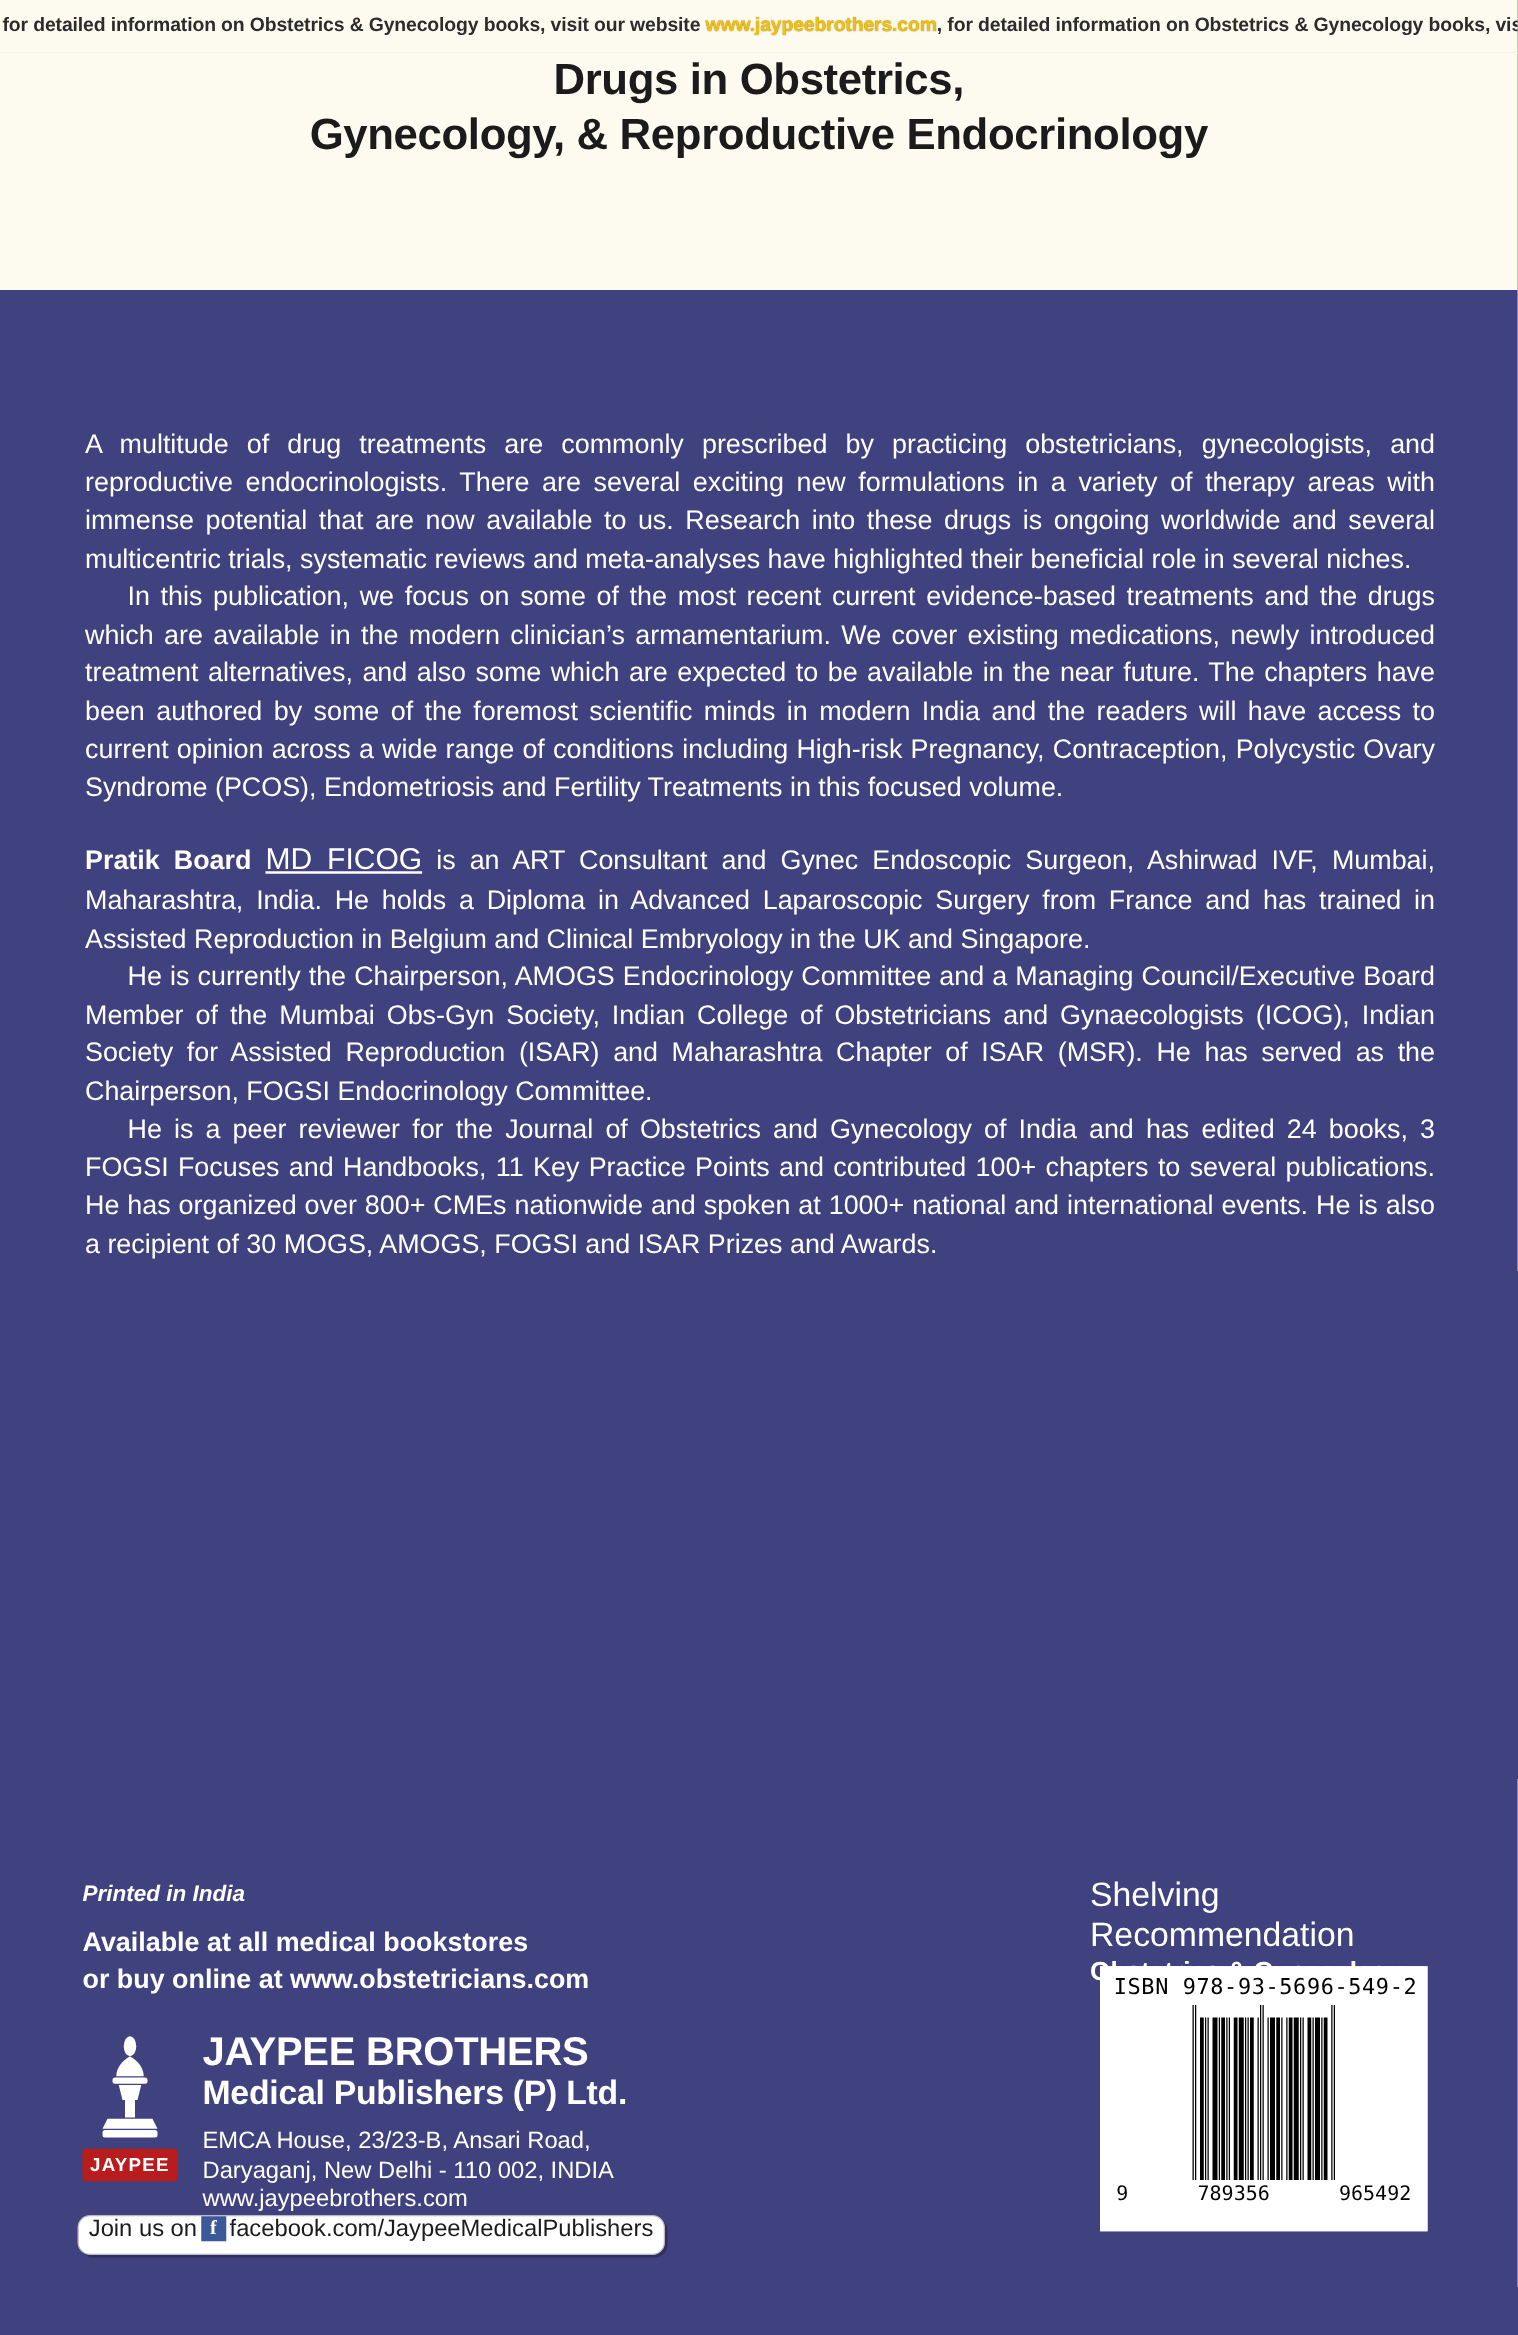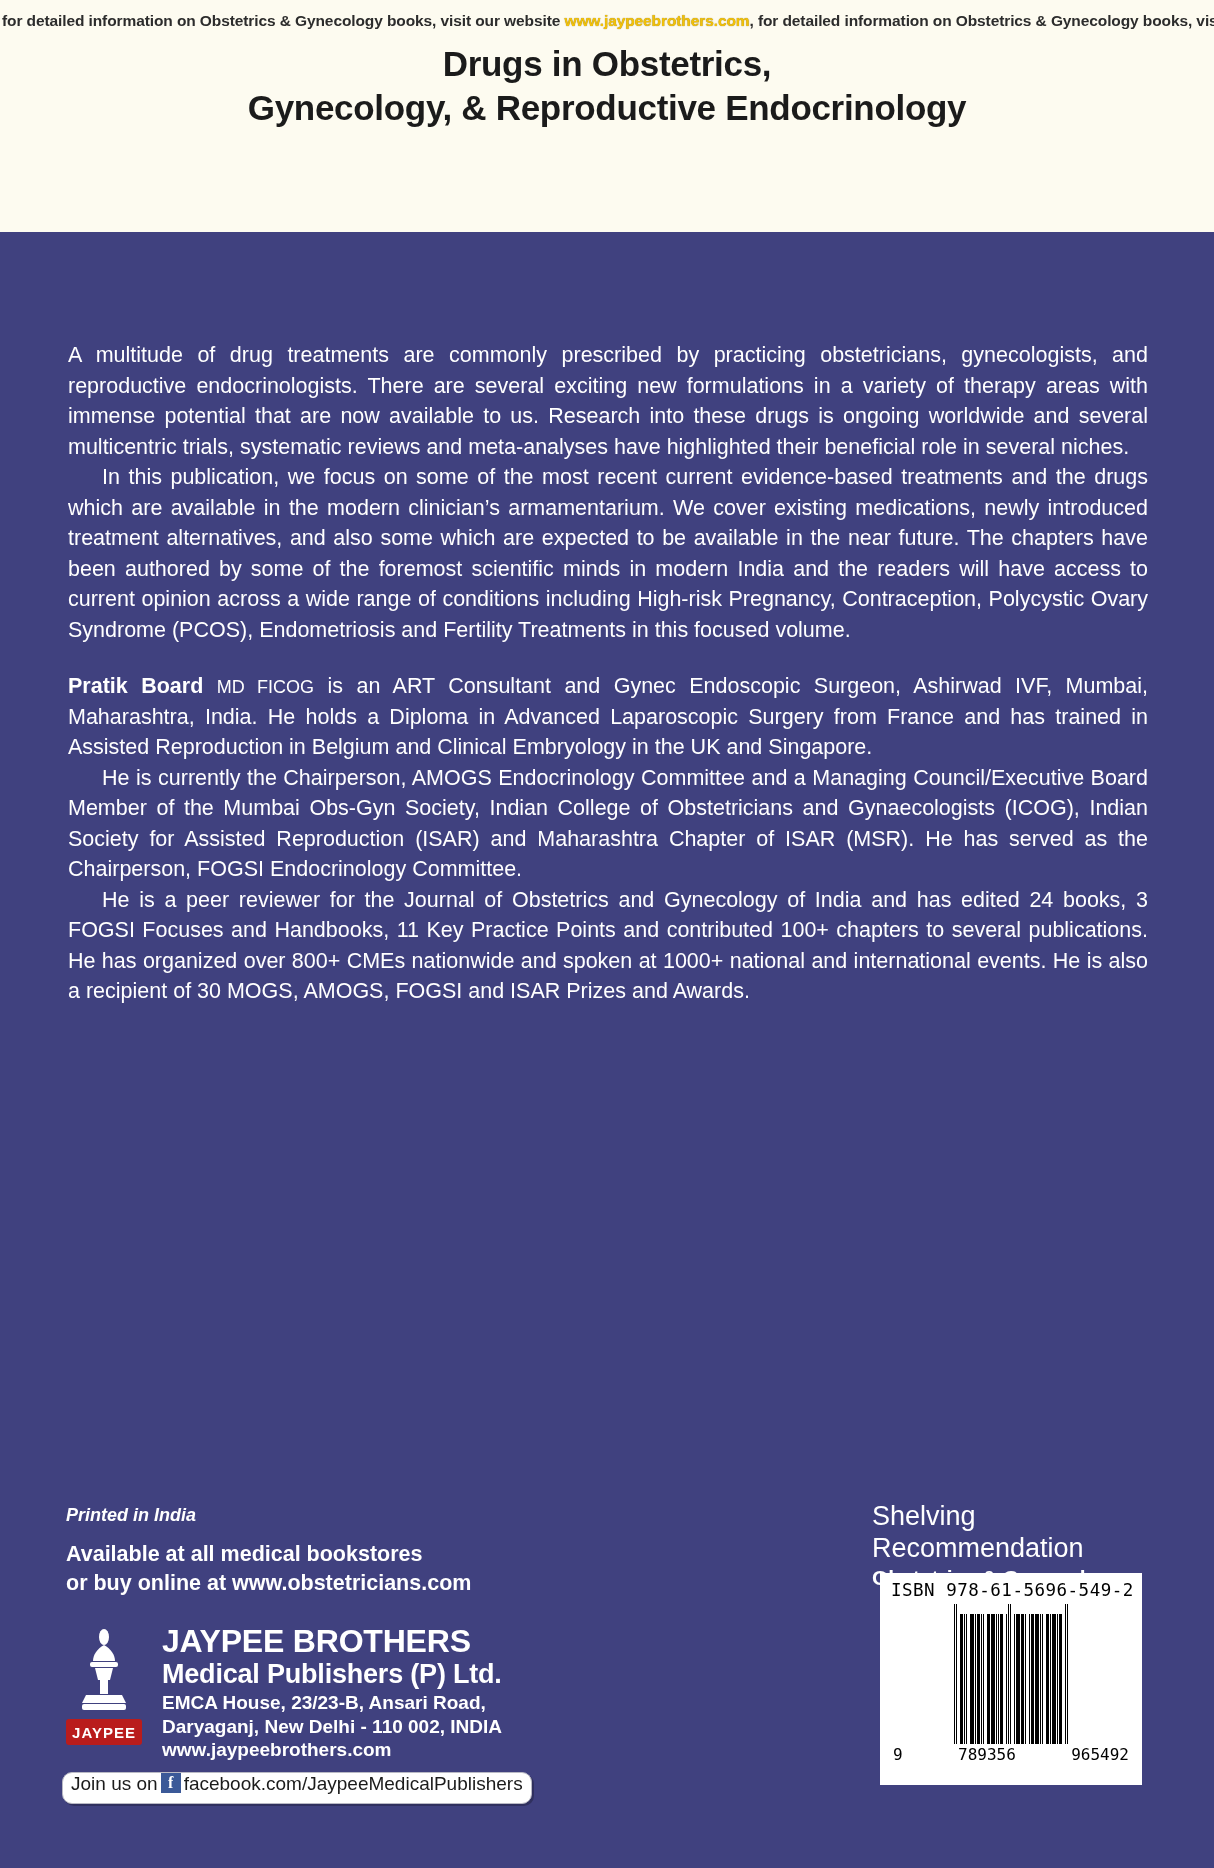--- a/index.html
+++ b/index.html
@@ -87,21 +87,22 @@
   .blurb p.indent {
     text-indent: 34px;
   }
   .blurb .gap {
     height: 26px;
   }
   .author-name {
     font-weight: bold;
   }
   .author-degree {
-    font-size: 18px;
+    font-size: 24px;
+    text-decoration: underline;
   }
 
   
   .printed-in {
     position: absolute;
     left: 66px;
     top: 1505px;
     font-size: 18px;
     font-style: italic;
     font-weight: bold;
@@ -171,23 +172,23 @@
     letter-spacing: -0.2px;
   }
   .pub-sub {
     font-size: 27px;
     font-weight: bold;
     line-height: 1.12;
     letter-spacing: -0.2px;
   }
   .pub-addr {
     font-size: 19px;
-    font-weight: bold;
+    font-weight: normal;
     line-height: 1.25;
-    margin-top: 2px;
+    margin-top: 12px;
   }
 
   .fb-bar {
     position: absolute;
     left: 62px;
     top: 1772px;
     background: #ffffff;
     border: 1px solid #b9b9c4;
     border-radius: 10px;
     height: 30px;
@@ -342,21 +343,21 @@
     <span class="fb-icon">f</span>
     <span>facebook.com/JaypeeMedicalPublishers</span>
   </div>
 
   <div class="shelving">
     <div class="l1">Shelving Recommendation</div>
     <div class="l2">Obstetrics &amp; Gynecology</div>
   </div>
 
   <div class="barcode-box">
-    <div class="isbn-text">ISBN 978-61-5696-549-2</div>
+    <div class="isbn-text">ISBN 978-93-5696-549-2</div>
     <div class="bars">
       <span class="bar tall w1"></span>
         <span class="bar sp w1"></span>
         <span class="bar tall w1"></span>
       <span class="bar sp w3"></span>
       <span class="bar w3"></span>
         <span class="bar sp w1"></span>
         <span class="bar w1"></span>
         <span class="bar sp w1"></span>
       <span class="bar w1"></span>

